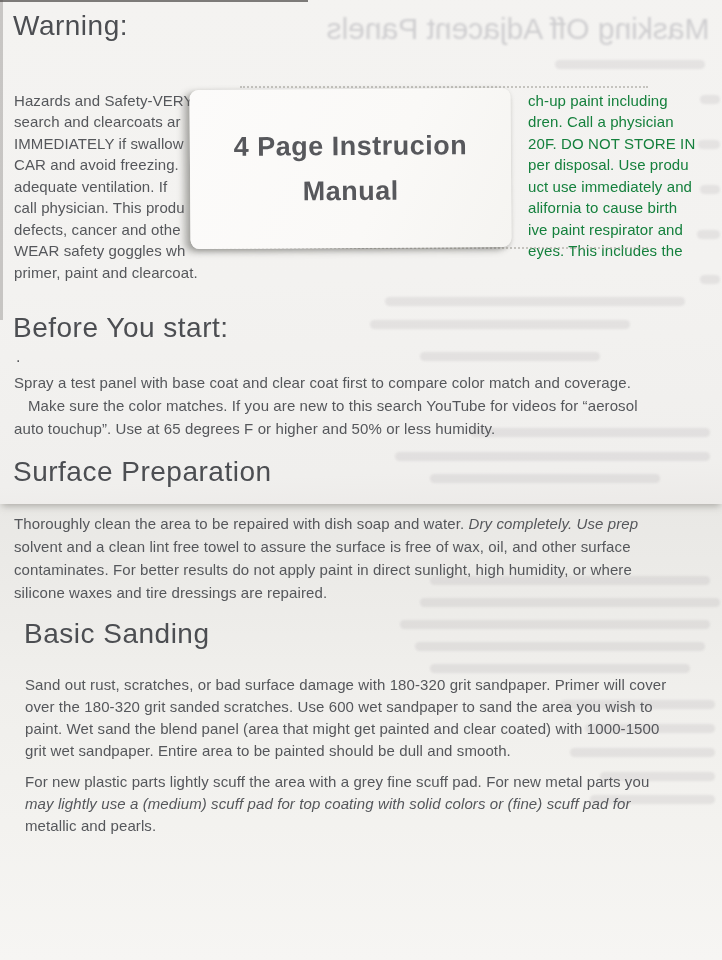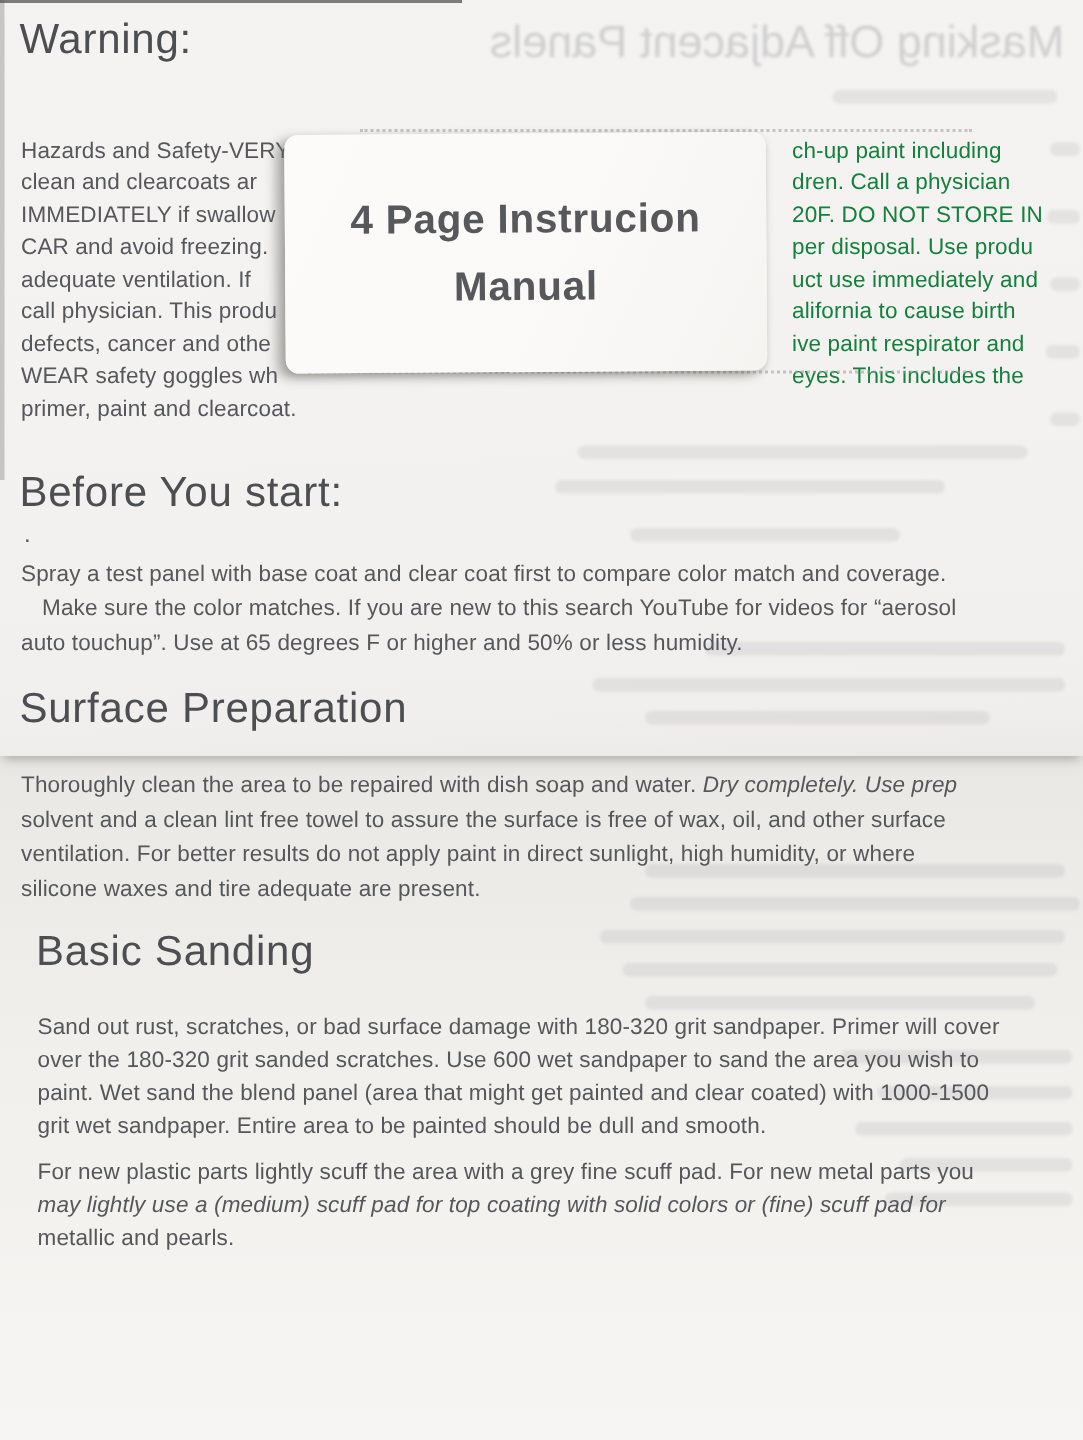--- a/index.html
+++ b/index.html
@@ -97,21 +97,21 @@
 <div class="smudge" style="left:600px;top:772px;width:115px;"></div>
 <div class="smudge" style="left:590px;top:795px;width:125px;"></div>
 
 <div class="h1" style="top:10px;">Warning:</div>
 
 <div class="wline" style="top:92px;">
     <span class="wl">Hazards and Safety-VERY</span>
     <span class="wr">ch-up paint including</span>
   </div>
 <div class="wline" style="top:113px;">
-    <span class="wl">clean and clearcoats ar</span>
+    <span class="wl">search and clearcoats ar</span>
     <span class="wr">dren. Call a physician</span>
   </div>
 <div class="wline" style="top:135px;">
     <span class="wl">IMMEDIATELY if swallow</span>
     <span class="wr">20F. DO NOT STORE IN</span>
   </div>
 <div class="wline" style="top:156px;">
     <span class="wl">CAR and avoid freezing.</span>
     <span class="wr">per disposal. Use produ</span>
   </div>
@@ -145,22 +145,22 @@
 
 <div class="h1" style="top:312px;">Before You start:</div>
 <div class="stray">.</div>
 <div class="bodyline" style="left:14px;top:374px;">Spray a test panel with base coat and clear coat first to compare color match and coverage.</div>
 <div class="bodyline" style="left:28px;top:397px;">Make sure the color matches.  If you are new to this search YouTube for videos for “aerosol</div>
 <div class="bodyline" style="left:14px;top:420px;">auto touchup”.  Use at 65 degrees F or higher and 50% or less humidity.</div>
 
 <div class="h1" style="top:456px;">Surface Preparation</div>
 <div class="bodyline" style="left:14px;top:515px;z-index:3;"><span>Thoroughly clean the area to be repaired with dish soap and water.  </span><span class="ital">Dry completely. Use prep</span></div>
 <div class="bodyline" style="left:14px;top:538px;z-index:3;">solvent and a clean lint free towel to assure the surface is free of wax, oil, and other surface</div>
-<div class="bodyline" style="left:14px;top:561px;z-index:3;">ventilation. For better results do not apply paint in direct sunlight, high humidity, or where</div>
-<div class="bodyline" style="left:14px;top:584px;z-index:3;">silicone waxes and tire adequate are present.</div>
+<div class="bodyline" style="left:14px;top:561px;z-index:3;">contaminates. For better results do not apply paint in direct sunlight, high humidity, or where</div>
+<div class="bodyline" style="left:14px;top:584px;z-index:3;">silicone waxes and tire dressings are repaired.</div>
 
 <div class="h1" style="left:24px;top:618px;z-index:3;">Basic Sanding</div>
 <div class="bodyline" style="left:25px;top:676px;z-index:3;">Sand out rust, scratches, or bad surface damage with 180-320 grit sandpaper. Primer will cover</div>
 <div class="bodyline" style="left:25px;top:698px;z-index:3;">over the 180-320 grit sanded scratches. Use 600 wet sandpaper to sand the area you wish to</div>
 <div class="bodyline" style="left:25px;top:720px;z-index:3;">paint. Wet sand the blend panel (area that might get painted and clear coated) with 1000-1500</div>
 <div class="bodyline" style="left:25px;top:742px;z-index:3;">grit wet sandpaper. Entire area to be painted should be dull and smooth.</div>
 
 <div class="bodyline" style="left:25px;top:773px;z-index:3;">For new plastic parts lightly scuff the area with a grey fine scuff pad. For new metal parts you</div>
 <div class="bodyline" style="left:25px;top:795px;z-index:3;font-style:italic;">may lightly use a (medium) scuff pad for top coating with solid colors or (fine) scuff pad for</div>
 <div class="bodyline" style="left:25px;top:817px;z-index:3;">metallic and pearls.</div>

